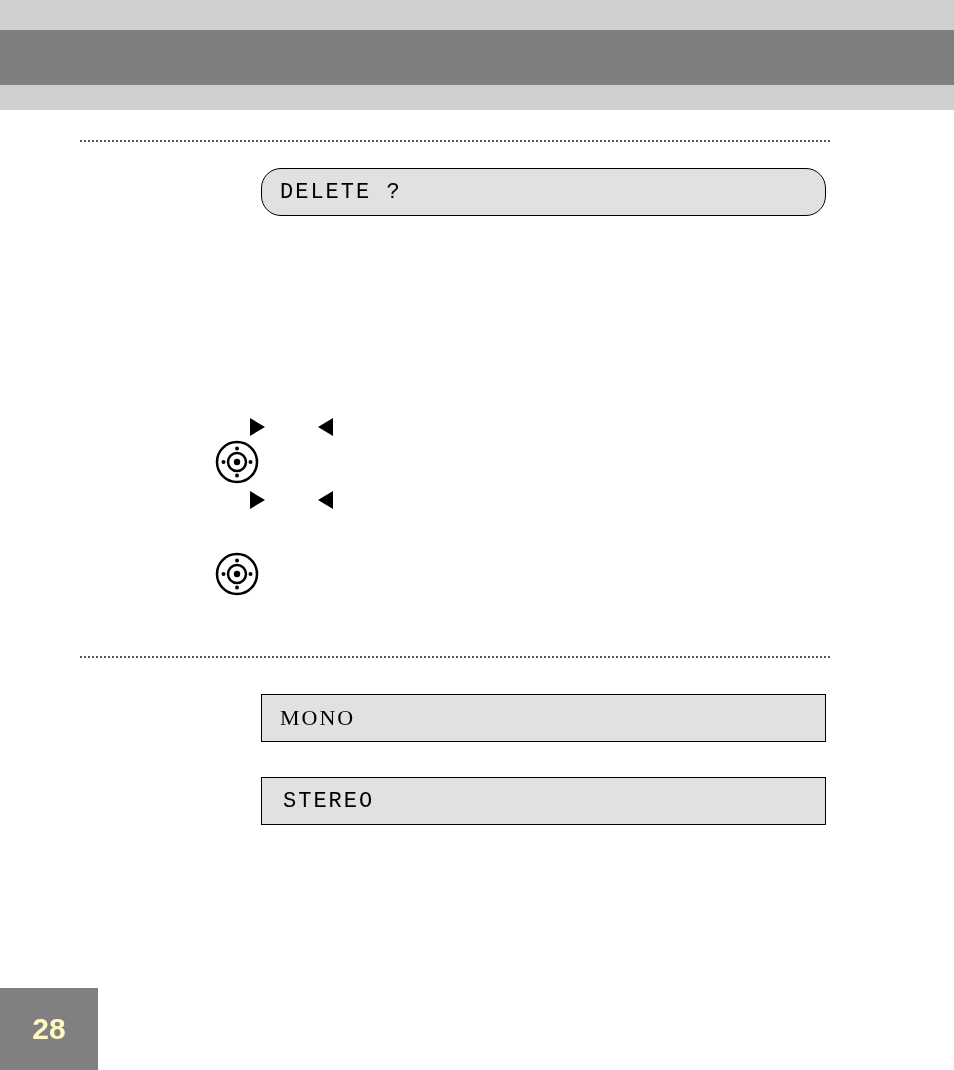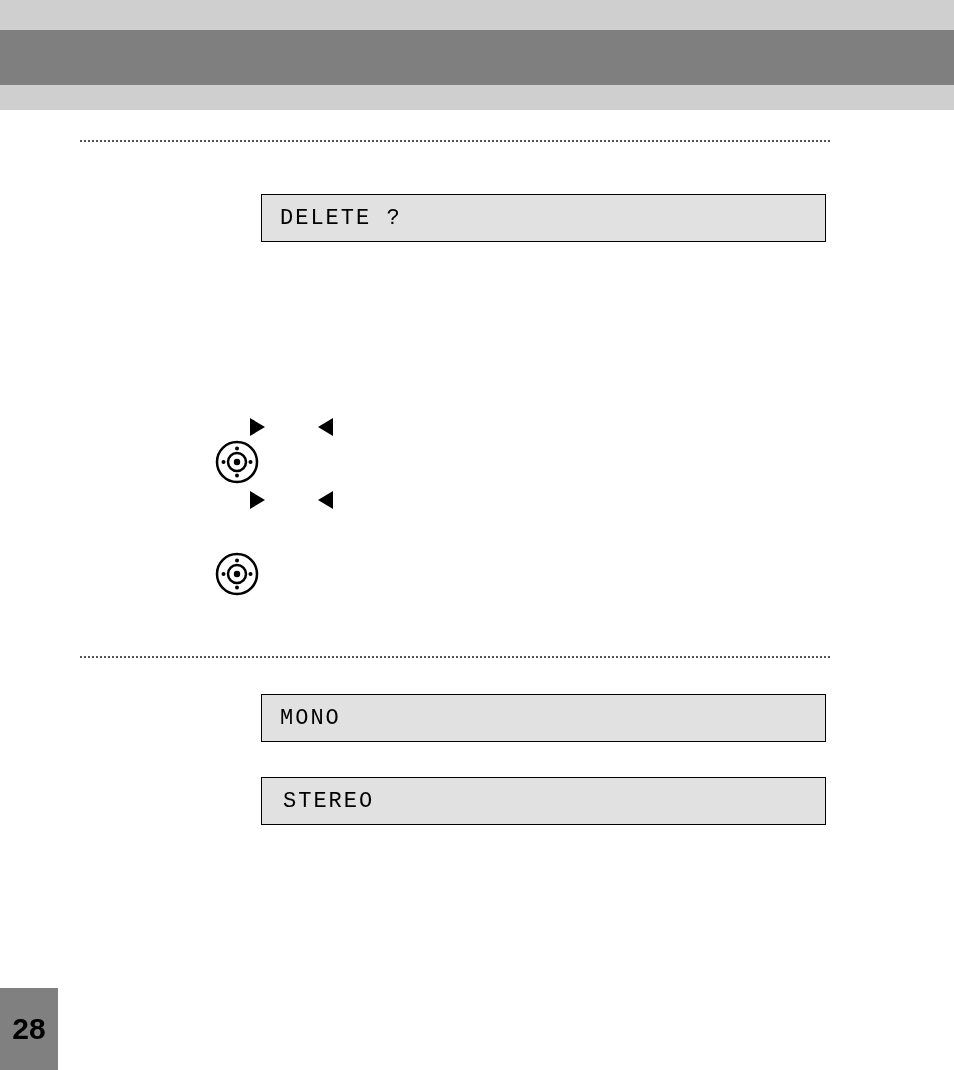--- a/index.html
+++ b/index.html
@@ -46,32 +46,32 @@
     border: 1.5px solid #000;
     box-sizing: border-box;
     display: flex;
     align-items: center;
     padding-left: 18px;
     font-family: "Courier New", monospace;
     font-size: 22px;
     letter-spacing: 2px;
     color: #000;
   }
-  .display-box.delete { top: 194px; }
-  .display-box.mono   { top: 694px; }
+  .display-box.delete { top: 168px; border-radius: 20px; }
+  .display-box.mono   { top: 694px; font-family: Liberation Serif, serif; }
   .display-box.stereo { top: 777px; padding-left: 21px; }
 
   .page-number-box {
     position: absolute;
     left: 0;
     bottom: 0;
-    width: 58px;
+    width: 98px;
     height: 82px;
     background: #808080;
-    color: #000000;
+    color: #fef9c3;
     font-family: Arial, Helvetica, sans-serif;
     font-weight: bold;
     font-size: 30px;
     display: flex;
     align-items: center;
     justify-content: center;
   }
 
   
   .knob {

